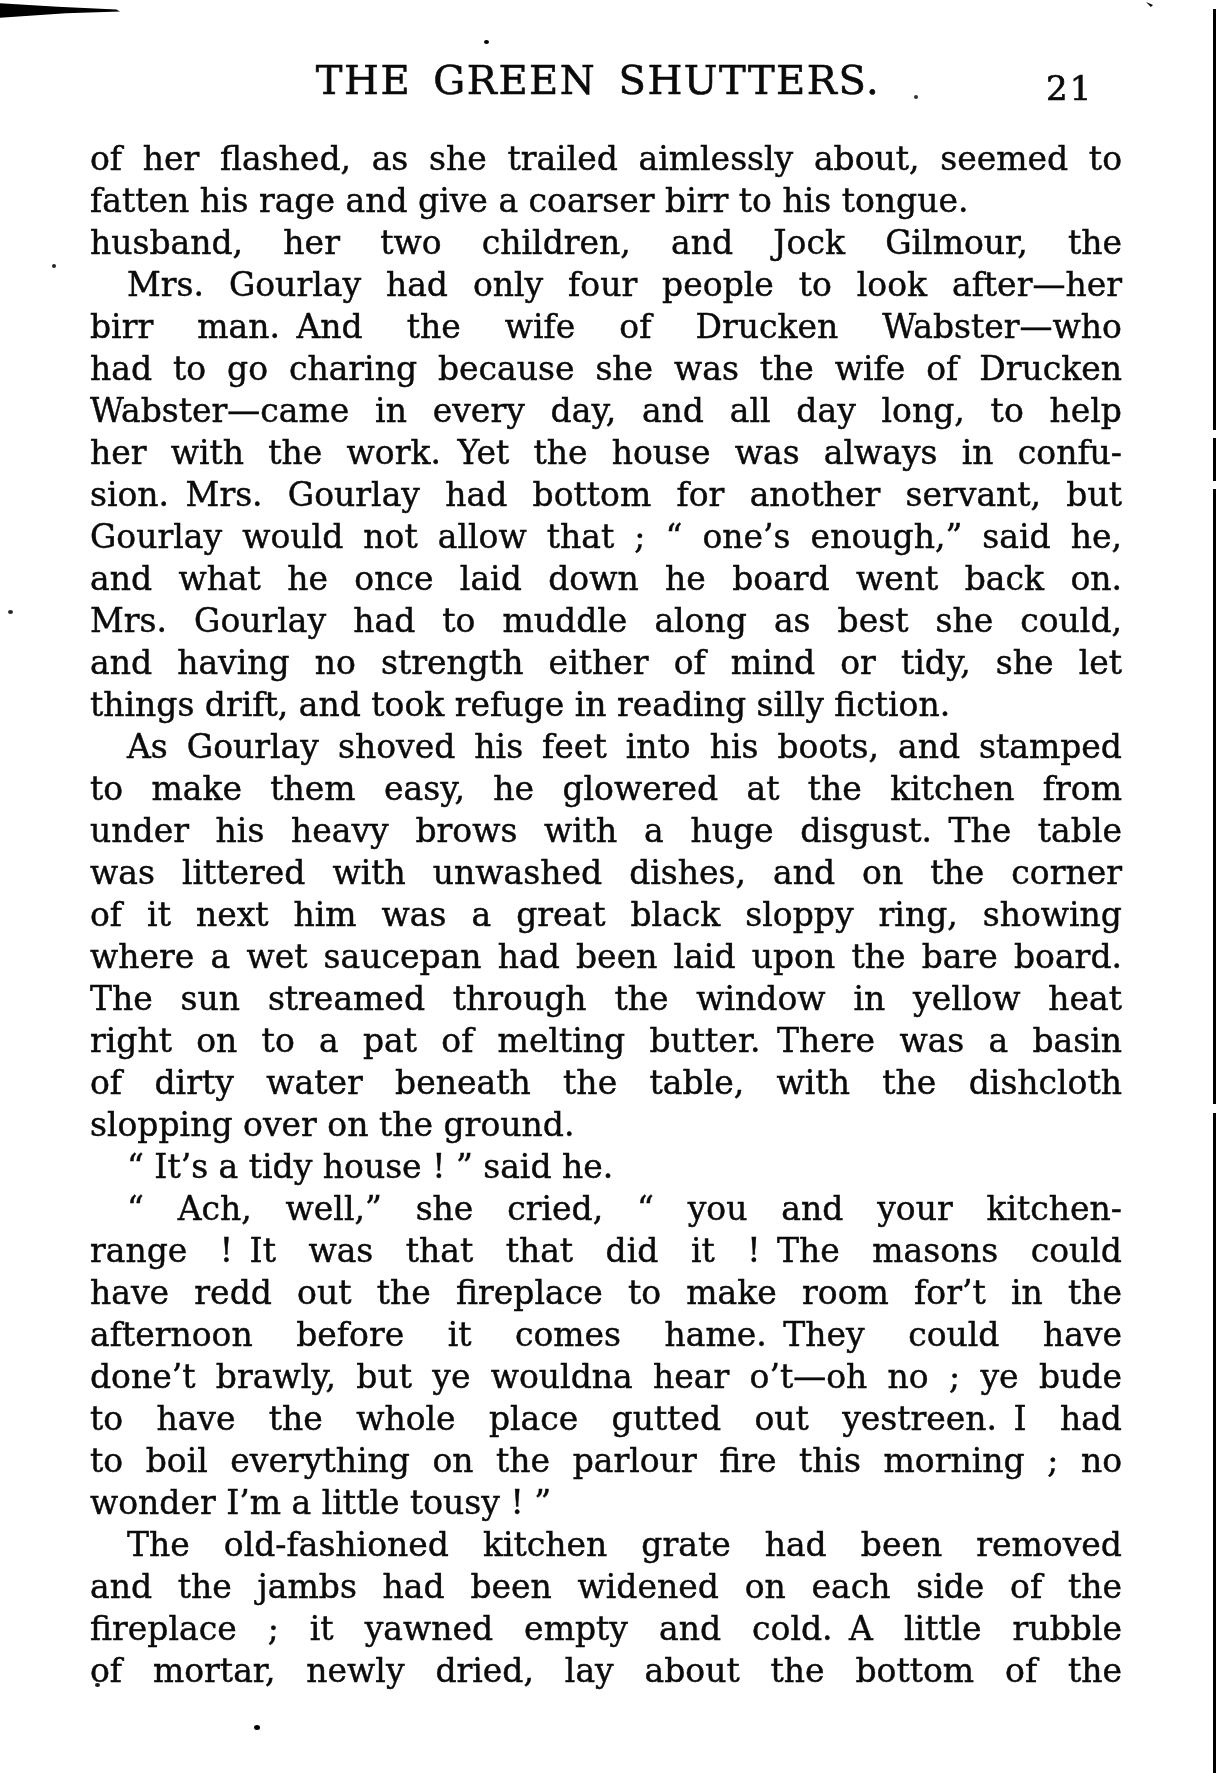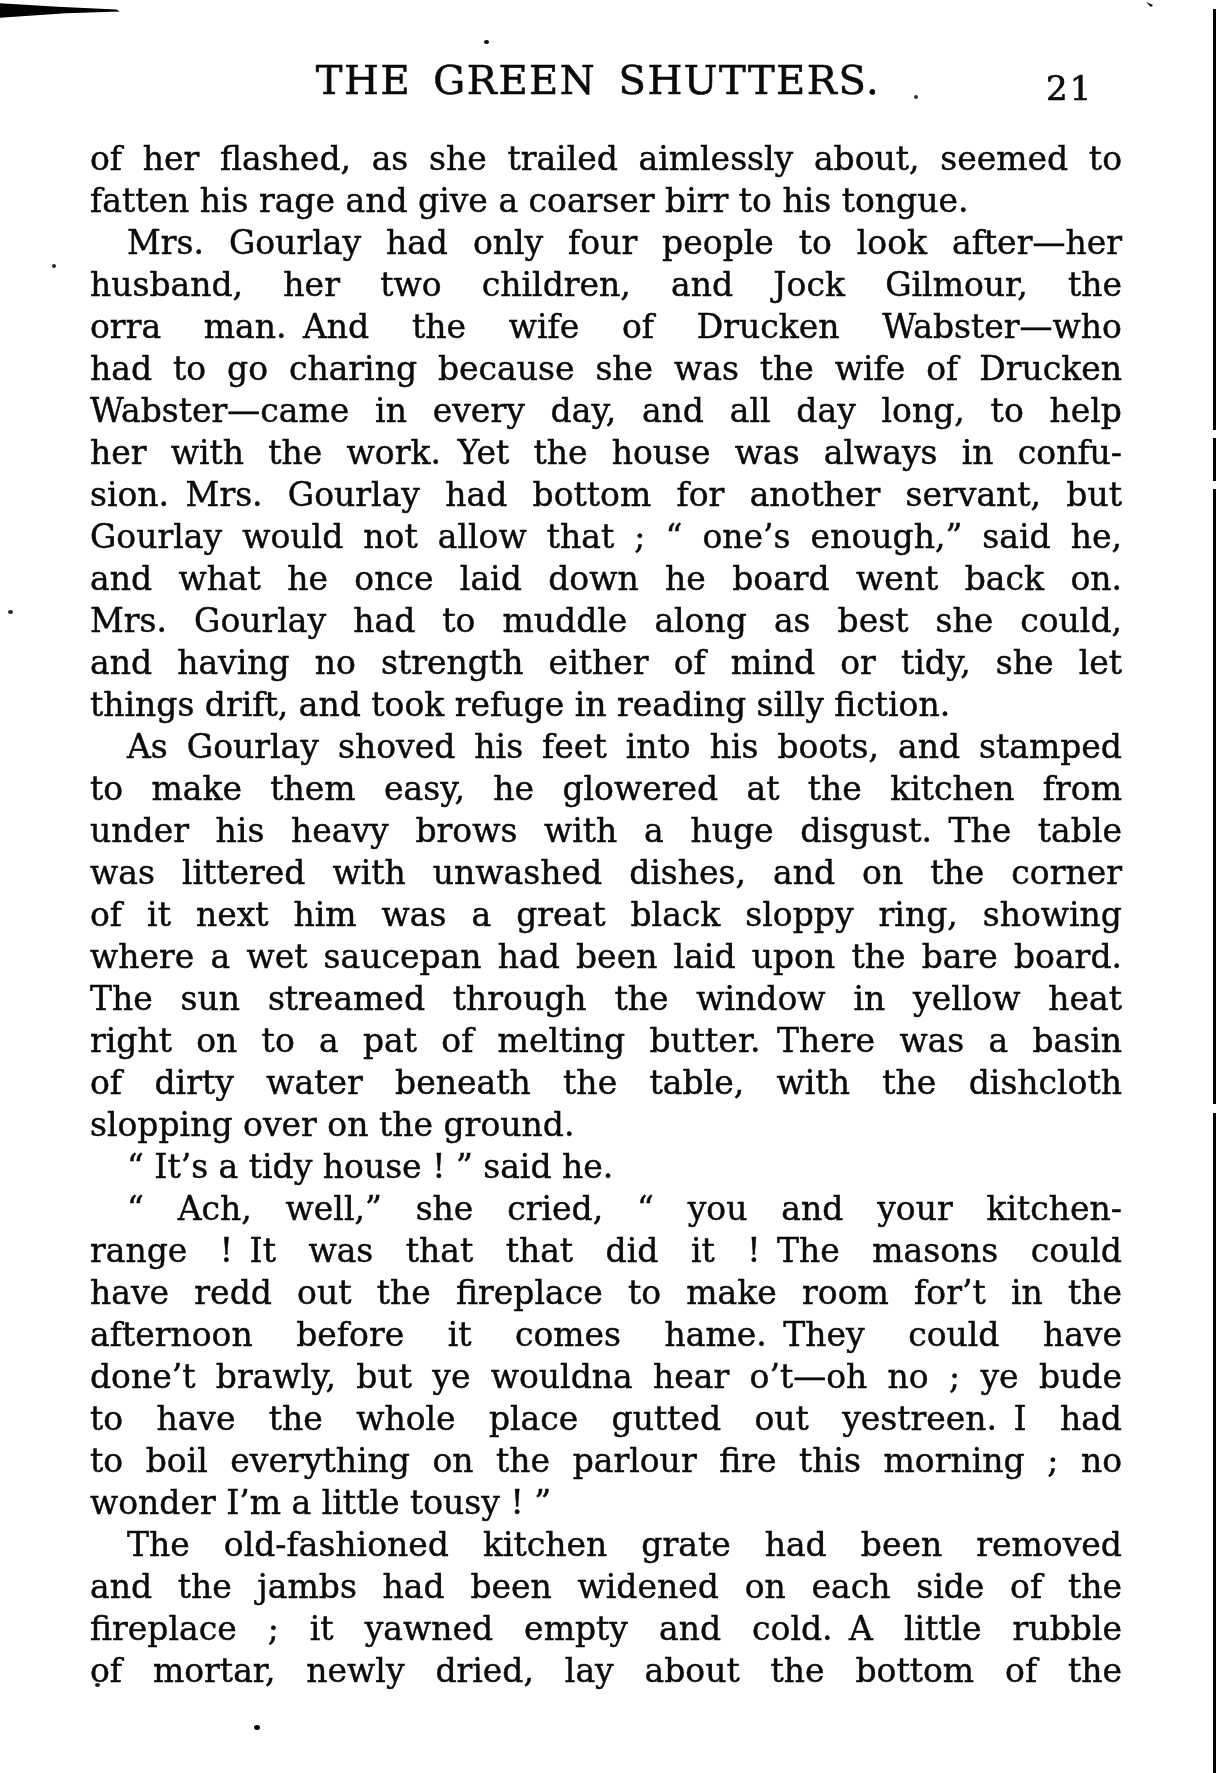--- a/index.html
+++ b/index.html
@@ -79,23 +79,23 @@
 
 <div class="scan-page">
 
   <div class="running-head">THE GREEN SHUTTERS.</div>
 
   <div class="folio">21</div>
 
   <div class="text-block">
       <div class="line">of her flashed, as she trailed aimlessly about, seemed to</div>
       <div class="line natural">fatten his rage and give a coarser birr to his tongue.</div>
+      <div class="line">husband, her two children, and Jock Gilmour, the</div>
       <div class="line indent">Mrs. Gourlay had only four people to look after—her</div>
-      <div class="line">husband, her two children, and Jock Gilmour, the</div>
-      <div class="line">orra man. And the wife of Drucken Wabster—who</div>
+      <div class="line">birr man. And the wife of Drucken Wabster—who</div>
       <div class="line">had to go charing because she was the wife of Drucken</div>
       <div class="line">Wabster—came in every day, and all day long, to help</div>
       <div class="line">her with the work. Yet the house was always in confu-</div>
       <div class="line">sion. Mrs. Gourlay had bottom for another servant, but</div>
       <div class="line">Gourlay would not allow that ; “ one’s enough,” said he,</div>
       <div class="line">and what he once laid down he board went back on.</div>
       <div class="line">Mrs. Gourlay had to muddle along as best she could,</div>
       <div class="line">and having no strength either of mind or tidy, she let</div>
       <div class="line natural">things drift, and took refuge in reading silly fiction.</div>
       <div class="line indent">As Gourlay shoved his feet into his boots, and stamped</div>

